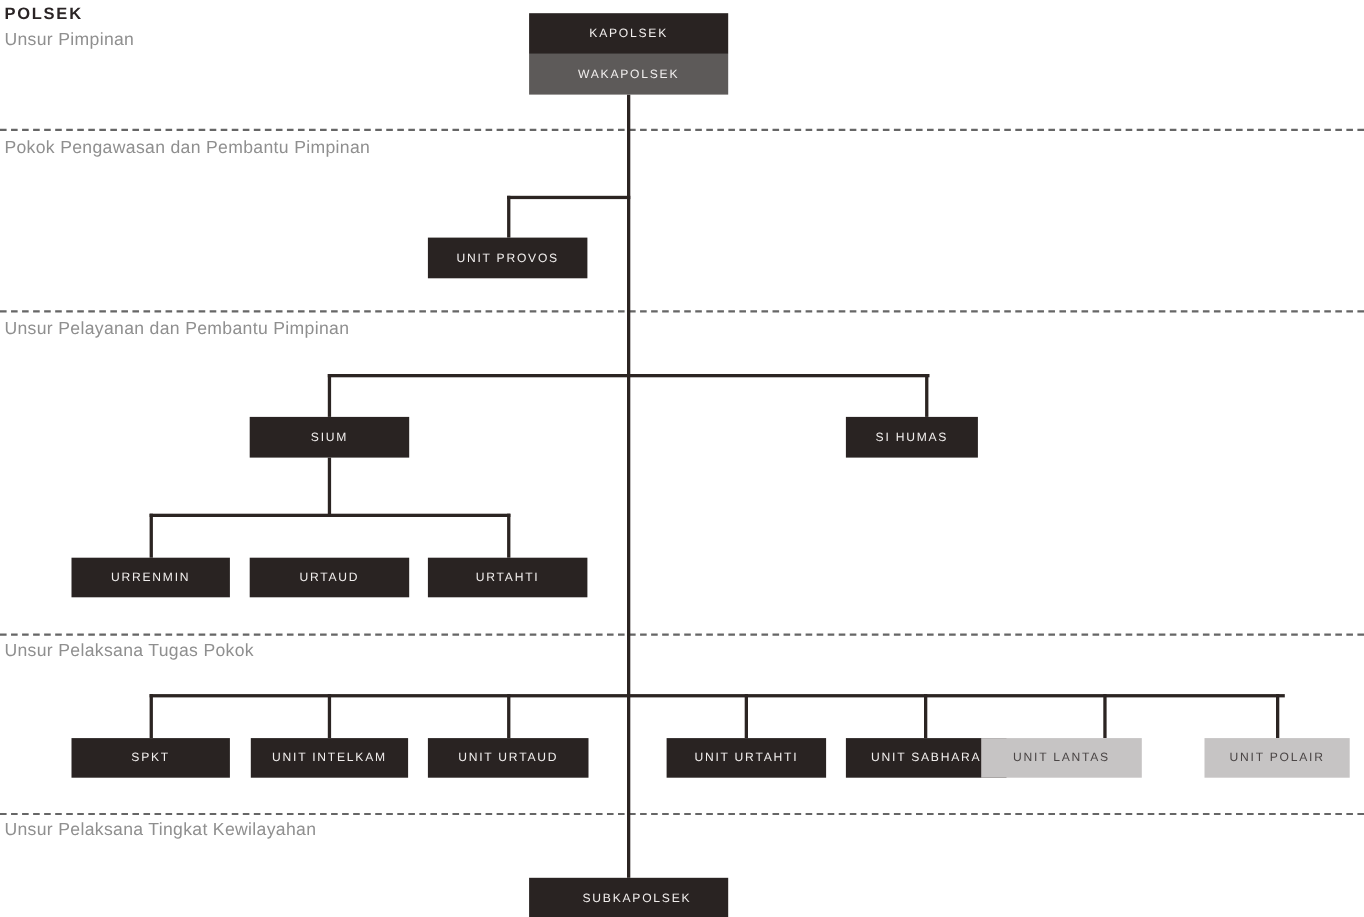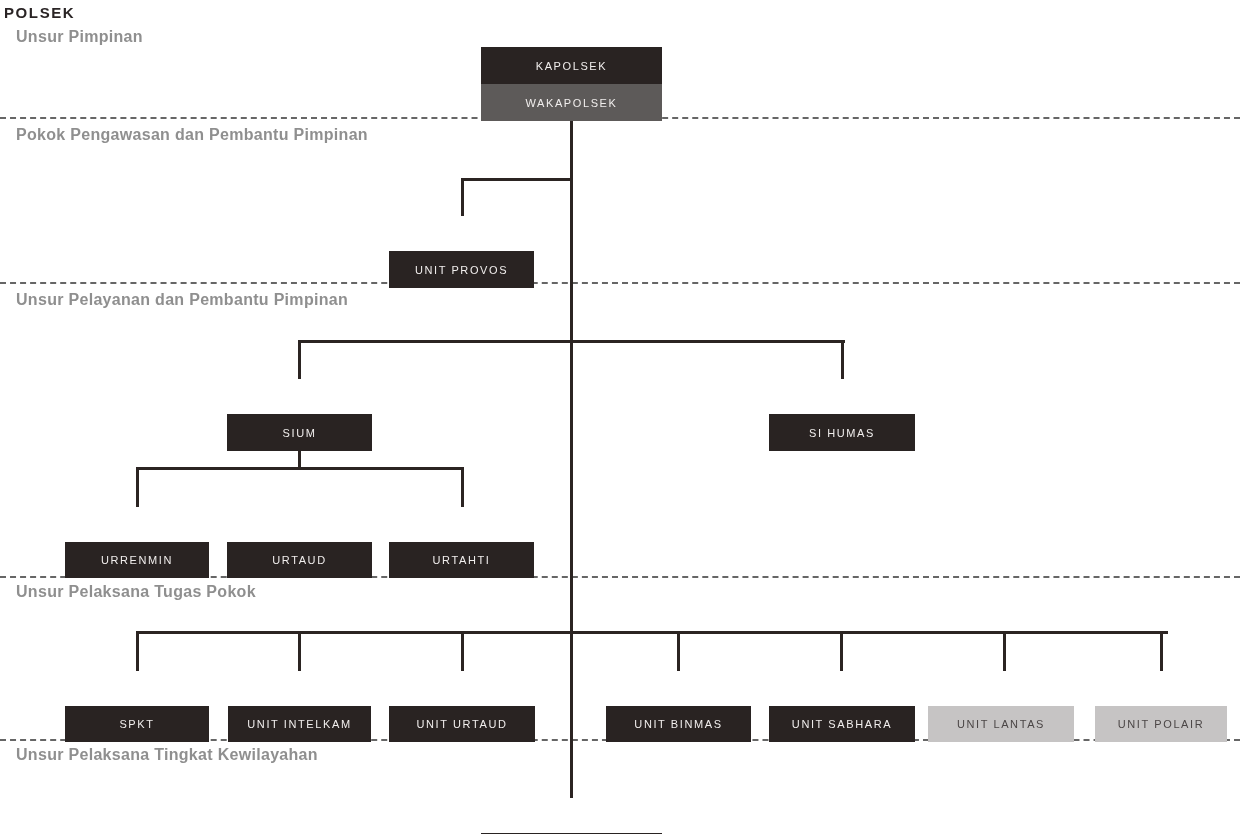--- a/index.html
+++ b/index.html
@@ -22,58 +22,57 @@
     background:var(--page-bg);
     overflow:hidden;
     font-family:"Liberation Sans", sans-serif;
   }
   .chart-title {
     position:absolute; left:4px; top:4px;
     font-size:15px; font-weight:bold; letter-spacing:1.6px;
     color:var(--title-dark);
   }
   .section-label {
-    position:absolute; left:16px;
-    font-size:16px; font-weight:bold; letter-spacing:0.3px;
+    position:absolute; left:4px;
+    font-size:16px; font-weight:normal; letter-spacing:0.3px;
     color:var(--header-gray);
     white-space:nowrap;
   }
   .sep {
     position:absolute; left:0; width:1240px; height:0;
     border-top:2px dashed var(--divider-color);
   }
   .node {
     position:absolute; height:37px;
     display:flex; align-items:center; justify-content:center;
     background:var(--box-dark);
     color:var(--box-text-light);
     font-size:11px; letter-spacing:1.6px;
     white-space:nowrap;
-    margin-top:35px;
   }
   .node--gray  { background:var(--box-gray); }
   .node--light { background:var(--box-light); color:var(--box-text-dark); }
   .node--short { height:36px; }
   .line { position:absolute; background:var(--line-color); }
 
   
   #node-kapolsek    { left:481px; top:12px;  width:181px; }
   #node-wakapolsek  { left:481px; top:49px;  width:181px; }
   #node-unit-provos { left:389px; top:216px; width:145px; }
   #node-sium        { left:227px; top:379px; width:145px; }
-  #node-si-humas    { left:769px; top:379px; width:146px; }
+  #node-si-humas    { left:769px; top:379px; width:120px; }
   #node-urrenmin    { left:65px;  top:507px; width:144px; }
   #node-urtaud      { left:227px; top:507px; width:145px; }
   #node-urtahti     { left:389px; top:507px; width:145px; }
   #node-spkt         { left:65px;   top:671px; width:144px; }
   #node-unit-intelkam{ left:228px;  top:671px; width:143px; }
   #node-unit-reskrim { left:389px;  top:671px; width:146px; }
   #node-unit-binmas  { left:606px;  top:671px; width:145px; }
   #node-unit-sabhara { left:769px;  top:671px; width:146px; }
-  #node-unit-lantas  { left:928px;  top:671px; width:146px; }
+  #node-unit-lantas  { left:892px;  top:671px; width:146px; }
   #node-unit-polair  { left:1095px; top:671px; width:132px; }
   #node-subkapolsek  { left:481px;  top:798px; width:181px;padding-left:15px; }
 
   
   #section-label-0 { top:28px;  }
   #section-label-1 { top:126px; }
   #section-label-2 { top:291px; }
   #section-label-3 { top:583px; }
   #section-label-4 { top:746px; }
 
@@ -144,19 +143,19 @@
   <div class="node node--gray" id="node-wakapolsek">WAKAPOLSEK</div>
   <div class="node" id="node-unit-provos">UNIT PROVOS</div>
   <div class="node" id="node-sium">SIUM</div>
   <div class="node" id="node-si-humas">SI HUMAS</div>
   <div class="node node--short" id="node-urrenmin">URRENMIN</div>
   <div class="node node--short" id="node-urtaud">URTAUD</div>
   <div class="node node--short" id="node-urtahti">URTAHTI</div>
   <div class="node node--short" id="node-spkt">SPKT</div>
   <div class="node node--short" id="node-unit-intelkam">UNIT INTELKAM</div>
   <div class="node node--short" id="node-unit-reskrim">UNIT URTAUD</div>
-  <div class="node node--short" id="node-unit-binmas">UNIT BINMAS</div>
+  <div class="node node--short" id="node-unit-binmas">UNIT URTAHTI</div>
   <div class="node node--short" id="node-unit-sabhara">UNIT SABHARA</div>
   <div class="node node--short node--light" id="node-unit-lantas">UNIT LANTAS</div>
   <div class="node node--short node--light" id="node-unit-polair">UNIT POLAIR</div>
   <div class="node" id="node-subkapolsek">SUBKAPOLSEK</div>
 
 </div>
 
 </body></html>

